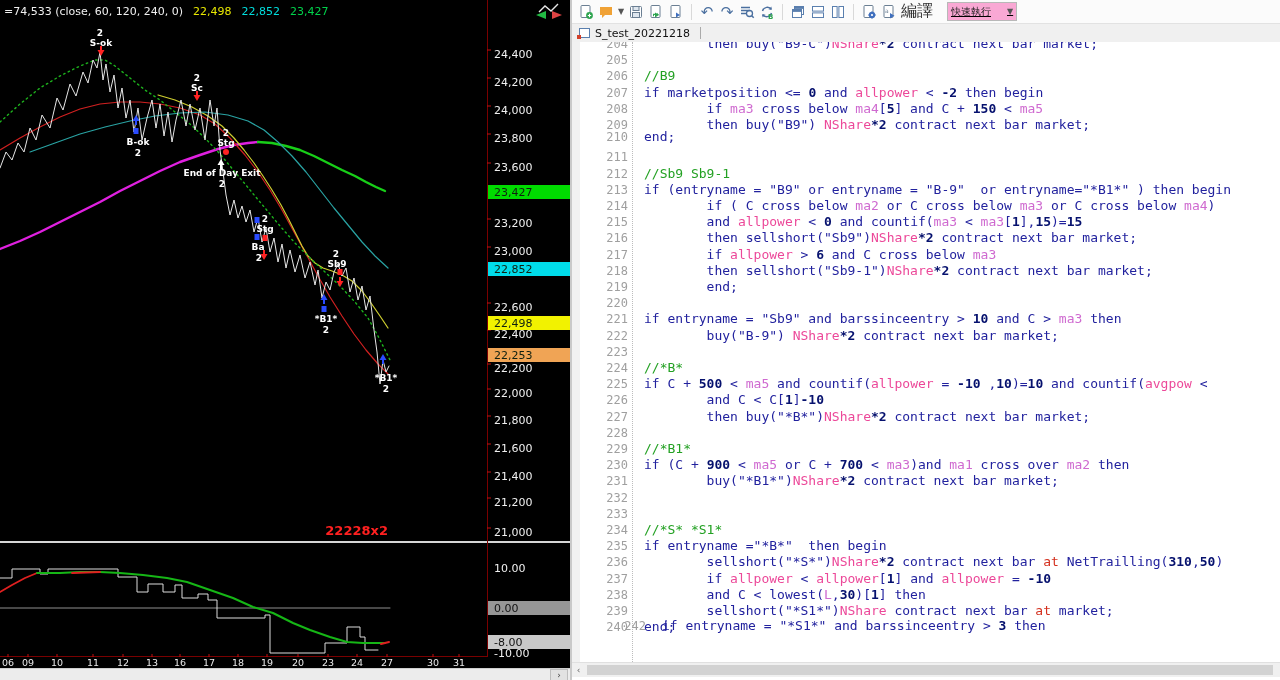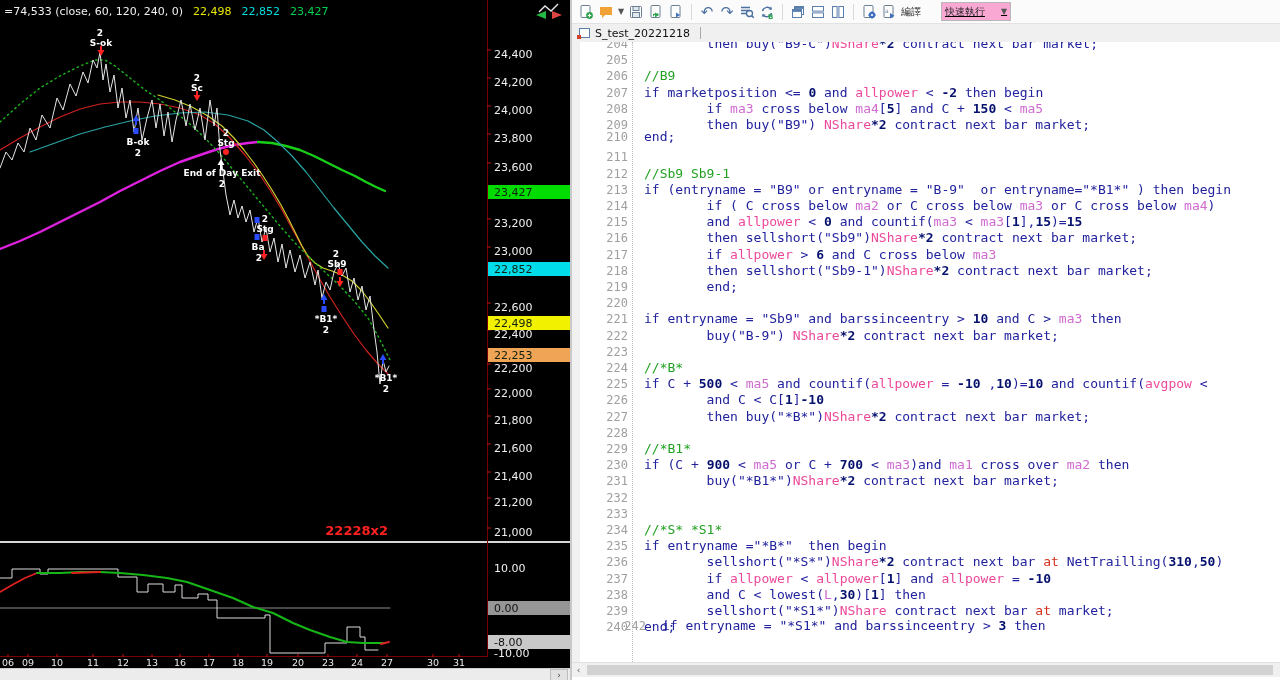--- a/index.html
+++ b/index.html
@@ -18,21 +18,21 @@
   #pane-divider{position:absolute;left:570px;top:0;width:2px;height:680px;background:#c9c9c9;}
 
   
   #editor-pane{position:absolute;left:572px;top:0;width:708px;height:680px;background:#fff;overflow:hidden;}
   #toolbar{position:absolute;left:0;top:0;width:708px;height:24px;background:#fbfbfb;
     border-bottom:1px solid #e2e2e2;display:flex;align-items:center;padding-left:4px;box-sizing:border-box;}
   .tb-ico{width:20px;height:20px;display:flex;align-items:center;justify-content:center;cursor:pointer;
     color:#4a6f9f;font-size:13px;flex:0 0 auto;}
   .tb-sep{width:1px;height:16px;background:#d9d9d9;margin:0 5px;flex:0 0 auto;}
   .tb-caret{width:10px;height:20px;display:flex;align-items:center;justify-content:center;font-size:8px;color:#555;cursor:pointer;}
-  #compile-label{font-size:10px;color:#333;margin:0 20px 0 2px;}
+  #compile-label{font-size:16px;color:#333;margin:0 14px 0 2px;}
   #run-combo{display:flex;align-items:center;border:1px solid #b8b8b8;background:#f9a8d4;height:17px;
     padding:0 3px;cursor:pointer;text-decoration:underline;}
   #run-combo .txt{font-size:10px;color:#222;width:52px;}
   #run-combo .car{font-size:8px;color:#555;padding-left:4px;}
 
   #tabbar{position:absolute;left:0;top:24px;width:804px;height:18px;background:#f0f0f0;
     border-bottom:1px solid #dcdcdc;display:flex;align-items:center;}
   #tab-icon{width:11px;height:10px;margin:0 5px 0 7px;position:relative;flex:0 0 auto;}
   #tab-icon .w{position:absolute;left:0;top:0;width:9px;height:8px;border:1px solid #5a7fae;background:#fff;}
   #tab-icon .r{position:absolute;left:-2px;bottom:-1px;width:4px;height:4px;background:#d2402a;}

